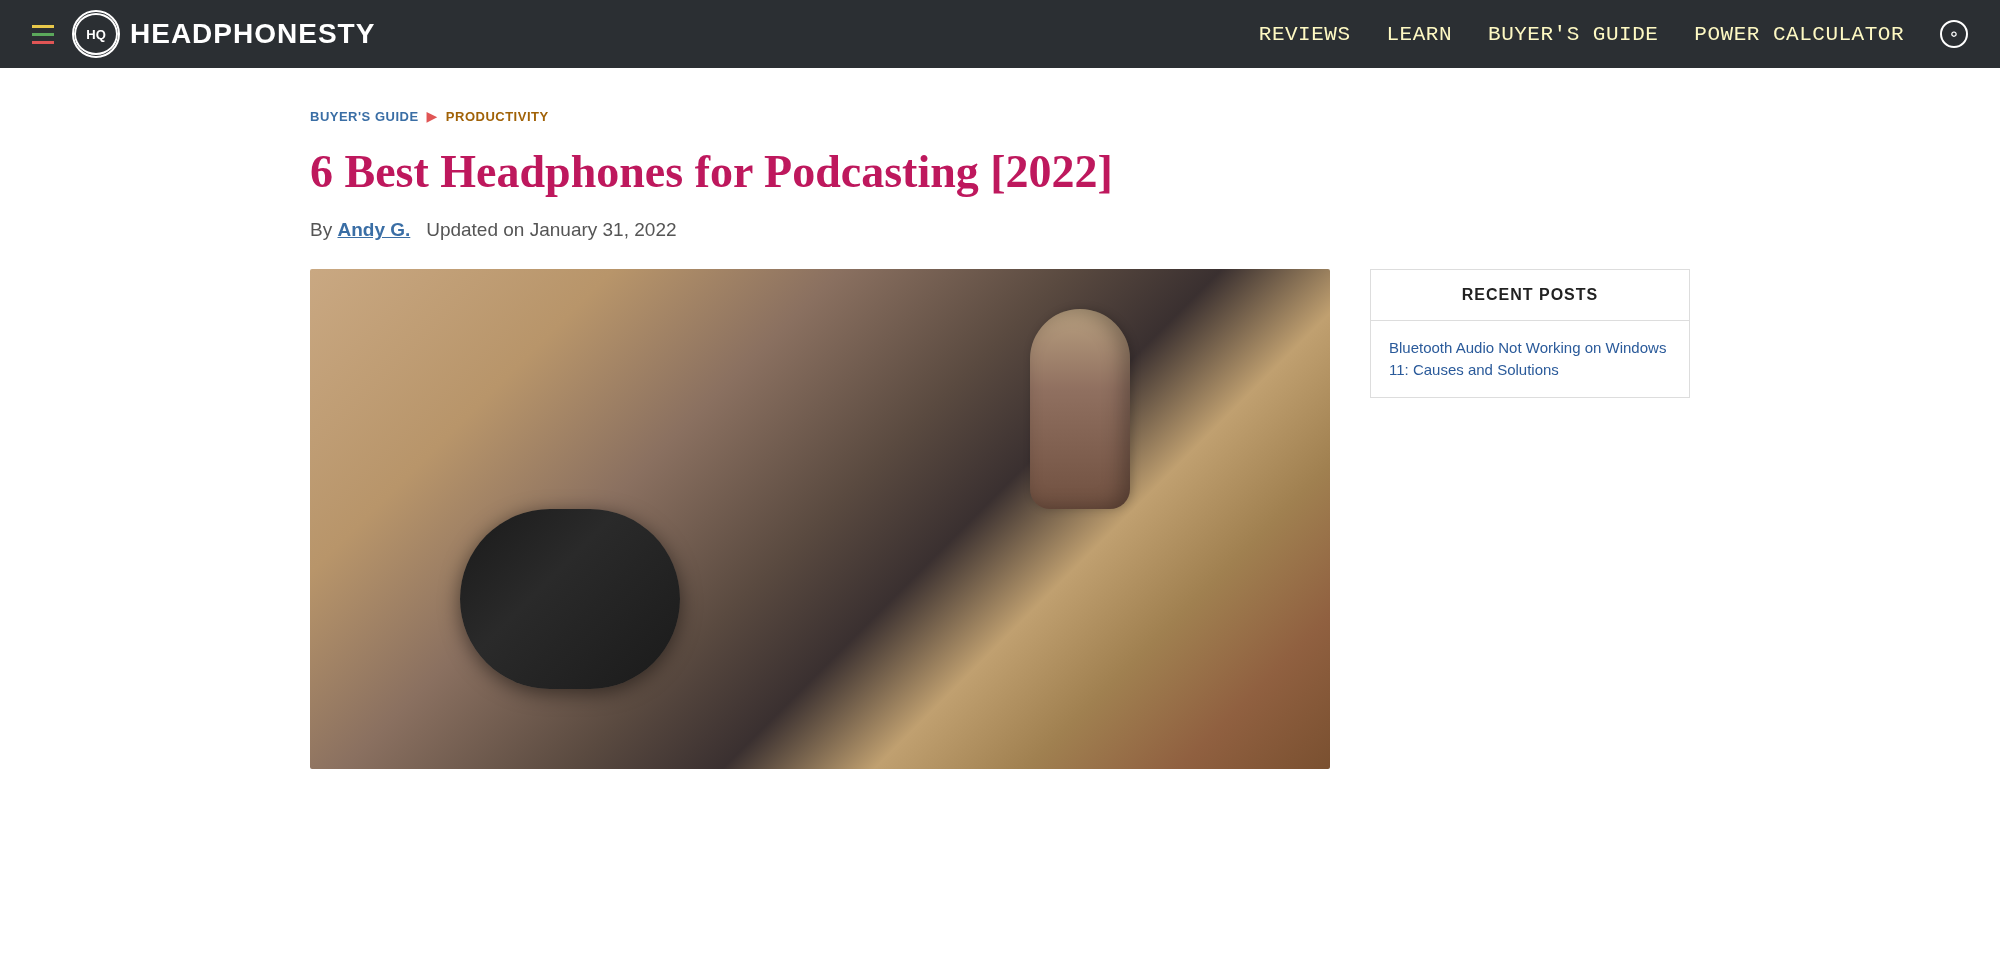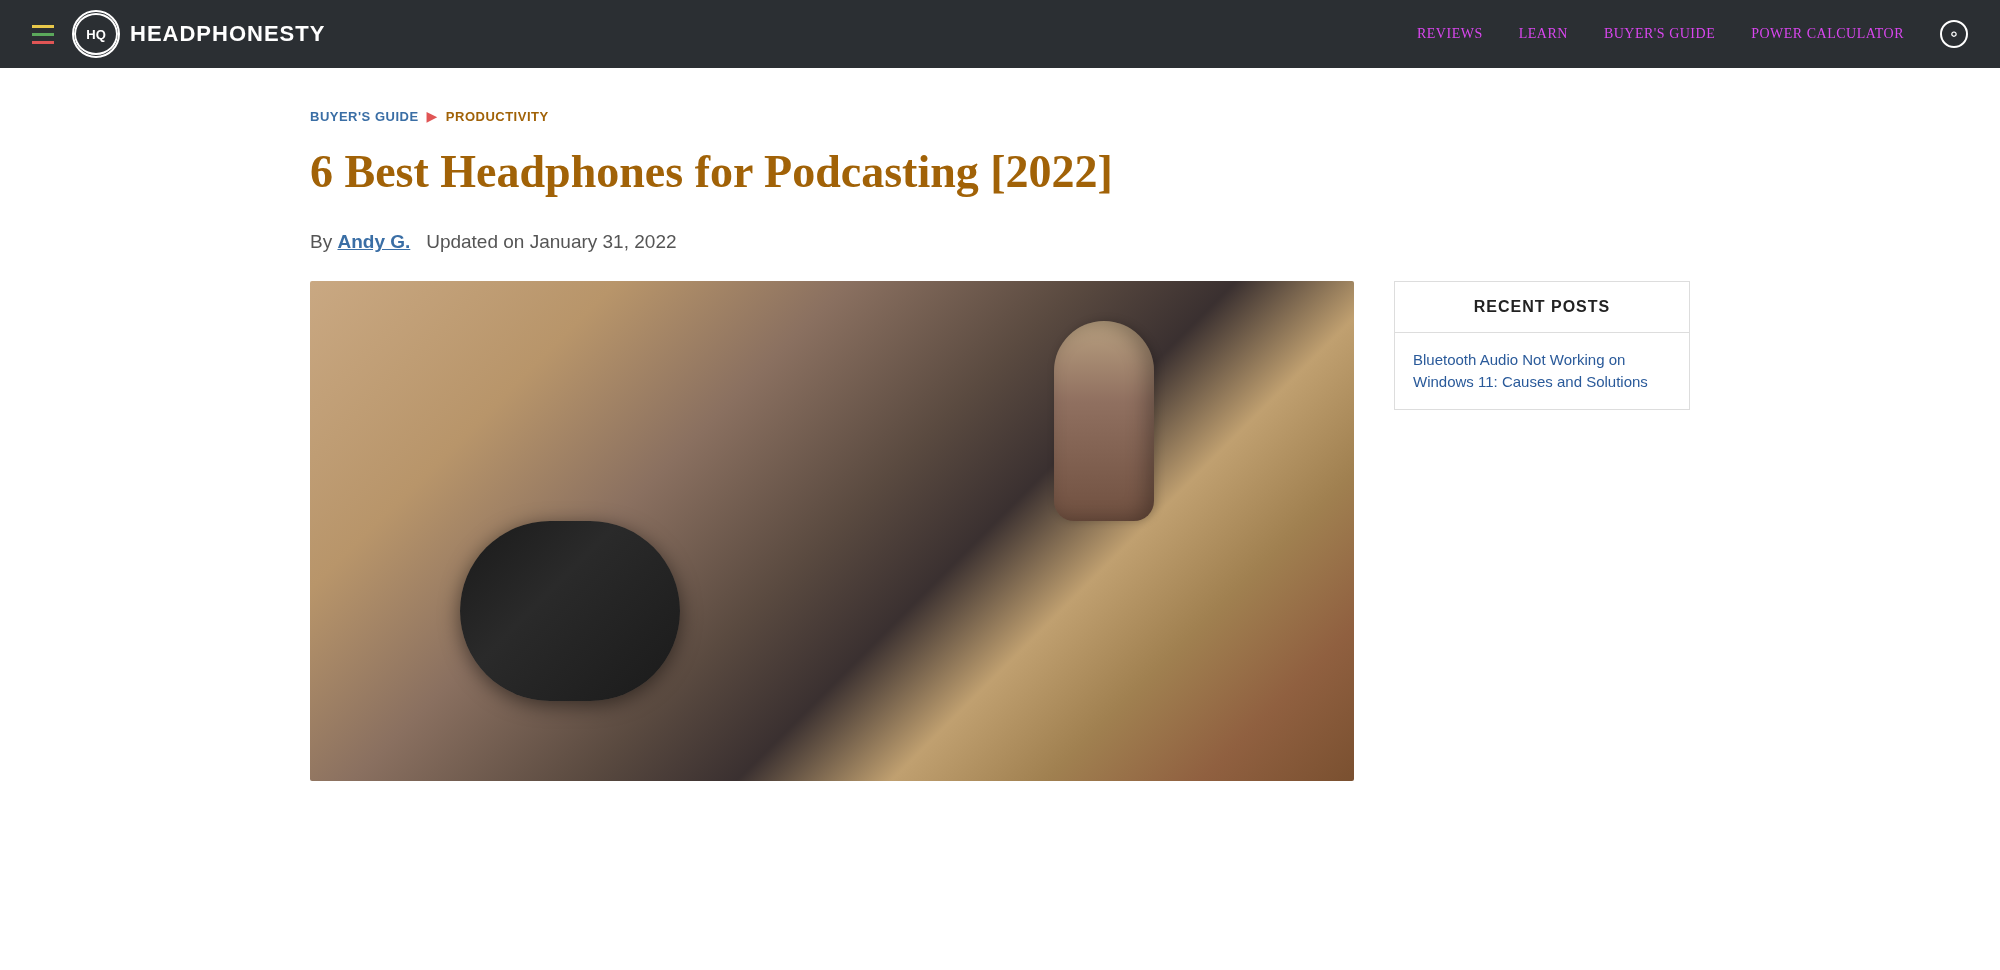--- a/index.html
+++ b/index.html
@@ -37,27 +37,27 @@
       position: relative;
       overflow: hidden;
     }
     .logo-circle-inner {
       width: 62px; height: 42px; border-radius: 50%; border: 2px solid #fff;
       display: flex; align-items: center; justify-content: center;
       color: #fff; font-size: 13px; font-weight: bold; font-family: Arial, sans-serif;
     }
     .brand-name {
       color: #fff; font-family: Arial, sans-serif; font-weight: bold;
-      font-size: 22px; letter-spacing: 1px; text-transform: uppercase;
+      font-size: 28px; letter-spacing: 1px; text-transform: uppercase;
       text-decoration: none;
     }
 
     .nav-right { display: flex; align-items: center; gap: 36px; }
     .nav-link {
-      color: #d946ef; font-family: Liberation Serif, serif; font-size: 14px;
+      color: #fef9c3; font-family: Liberation Mono, monospace; font-size: 21px;
       text-decoration: none; letter-spacing: 0.5px; font-weight: 500;
       text-transform: uppercase; cursor: pointer;
     }
     .nav-search {
       width: 28px; height: 28px; border-radius: 50%;
       border: 2px solid #fff; background: transparent;
       display: flex; align-items: center; justify-content: center;
       cursor: pointer; color: #fff; font-size: 16px;
     }
 
@@ -78,21 +78,21 @@
       color: #3a6ea5; font-weight: 600; text-decoration: none;
     }
     .breadcrumb-sep {
       color: #e05555; font-size: 14px; display: flex; align-items: center;
     }
     .breadcrumb-current { color: #a16207; font-weight: 600; }
 
     
     .article-title {
       font-size: 46px; font-weight: 700; line-height: 1.2;
-      margin-bottom: 32px; font-family: Georgia, serif; color: #a16207;
+      margin-bottom: 20px; font-family: Georgia, serif; color: #be185d;
     }
     .article-meta {
       font-family: Arial, sans-serif; font-size: 19px; color: #555;
       margin-bottom: 28px;
     }
     .article-meta-author { color: #3a6ea5; font-weight: 600; cursor: pointer; }
 
     
     .content-row {
       display: flex; gap: 40px; align-items: flex-start;
@@ -128,21 +128,21 @@
       position: absolute;
       bottom: 80px; left: 150px;
       width: 220px; height: 180px;
       background: linear-gradient(135deg, #1a1a1a 0%, #2a2a2a 40%, #1a1a1a 100%);
       border-radius: 110px;
       box-shadow: 0 4px 20px rgba(0,0,0,0.5);
     }
 
     
     .sidebar {
-      width: 296px; flex-shrink: 0; border-radius: 29px;
+      width: 320px; flex-shrink: 0; border-radius: 29px;
     }
     .recent-posts-box {
       border: 1px solid #ddd;
     }
     .recent-posts-header {
       text-align: center; padding: 16px;
       border-bottom: 1px solid #ddd;
       font-family: Arial, sans-serif; font-weight: 700;
       font-size: 16px; letter-spacing: 1px; text-transform: uppercase;
       color: #222;

